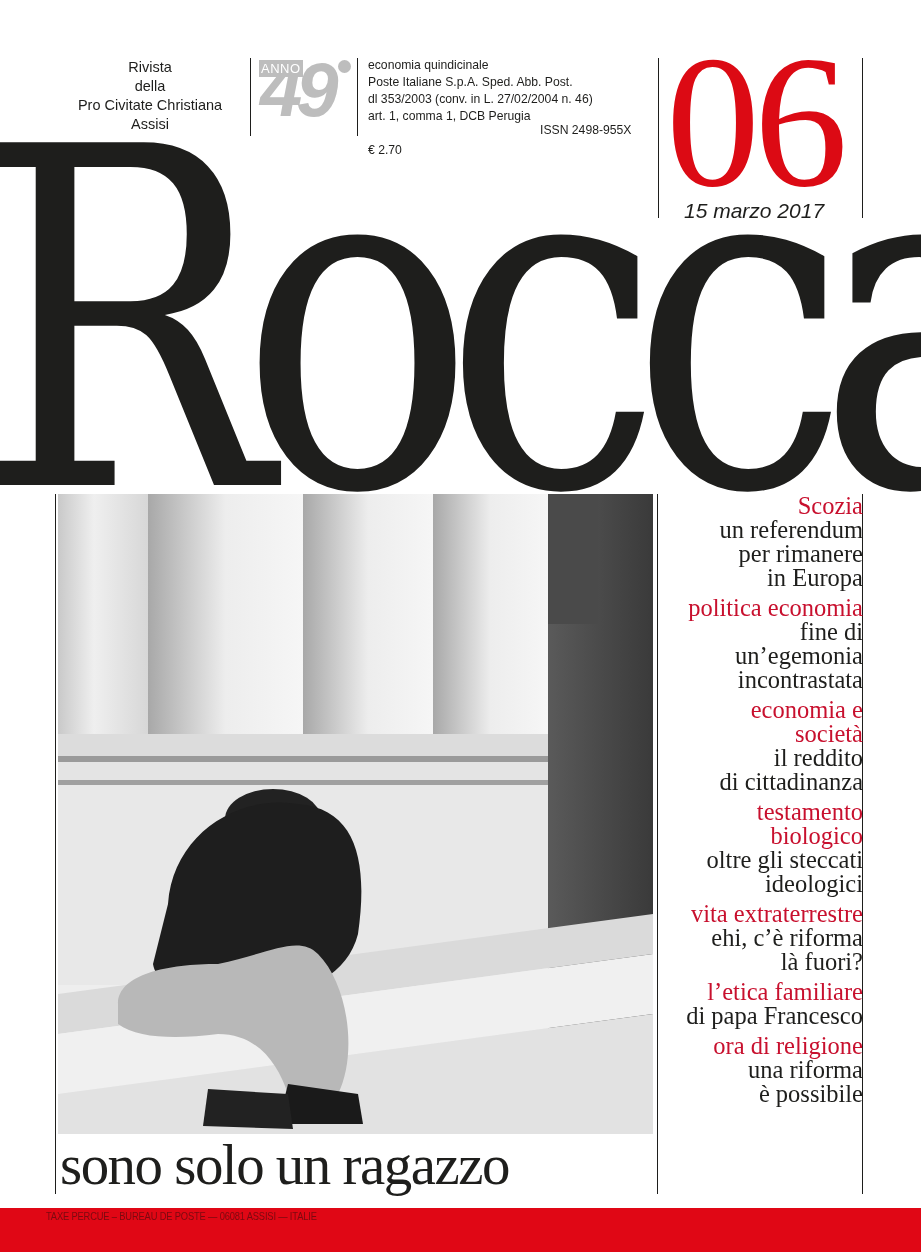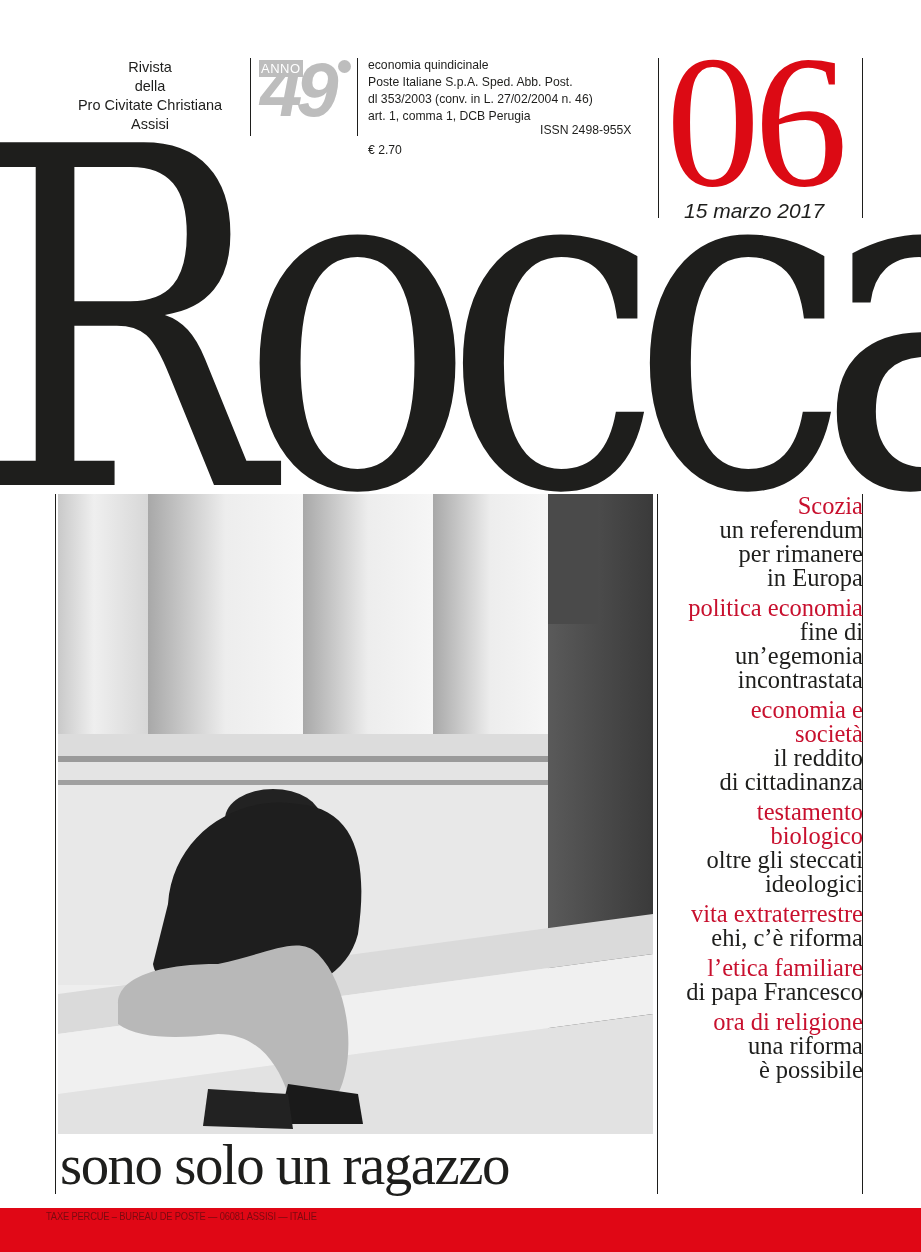--- a/index.html
+++ b/index.html
@@ -140,20 +140,21 @@
   </div>
   <div class="toc-item">
     <span class="toc-cat">testamento</span>
     <span class="toc-cat">biologico</span>
     <span class="toc-title">oltre gli steccati</span>
     <span class="toc-title">ideologici</span>
   </div>
   <div class="toc-item">
     <span class="toc-cat">vita extraterrestre</span>
     <span class="toc-title">ehi, c’è riforma</span>
+    <span class="toc-title">là fuori?</span>
   </div>
   <div class="toc-item">
     <span class="toc-cat">l’etica familiare</span>
     <span class="toc-title">di papa Francesco</span>
   </div>
   <div class="toc-item">
     <span class="toc-cat">ora di religione</span>
     <span class="toc-title">una riforma</span>
     <span class="toc-title">è possibile</span>
   </div>

